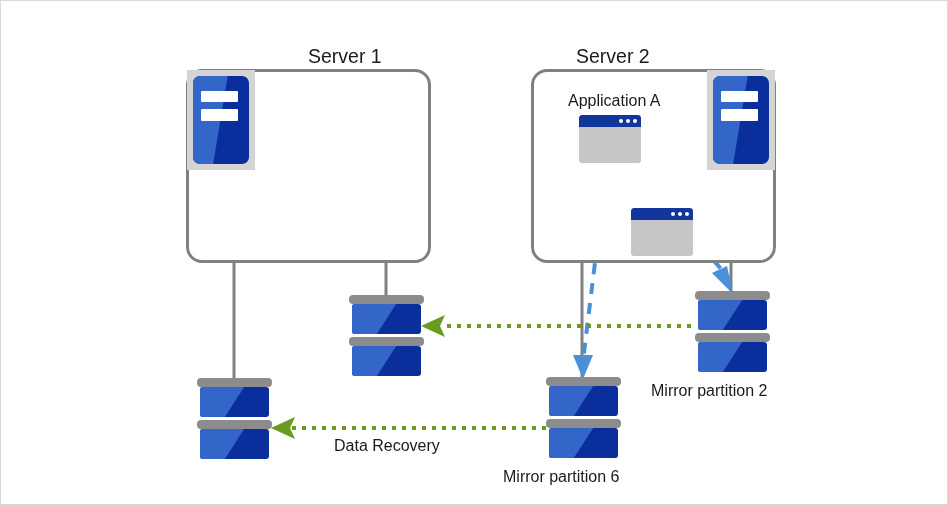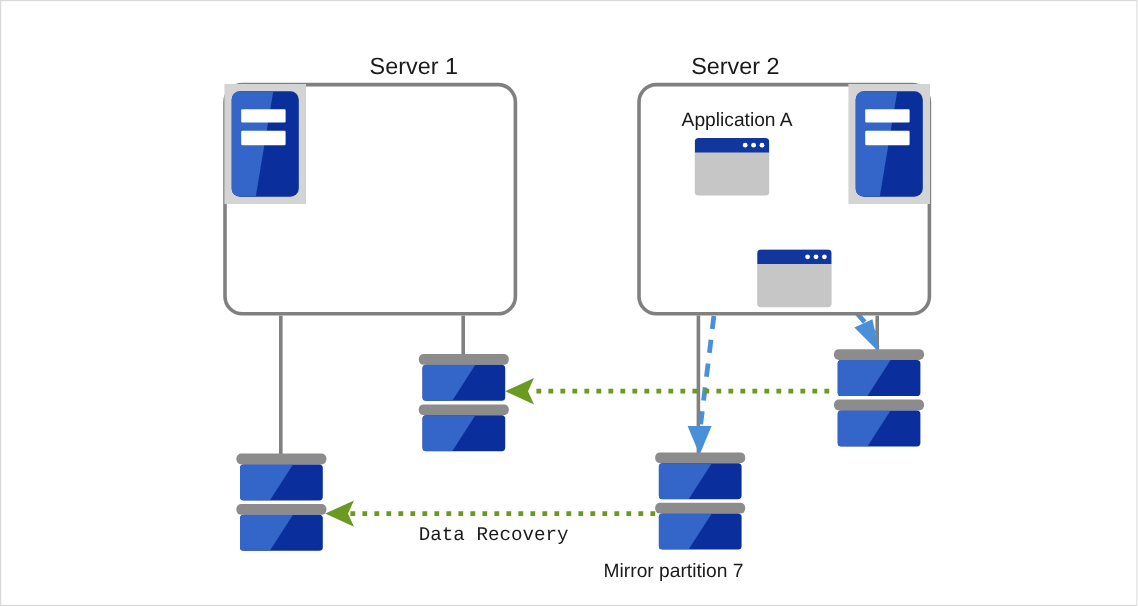--- a/index.html
+++ b/index.html
@@ -238,28 +238,29 @@
   <div class="disk" style="left:694px; top:290px; width:75px; height:83px;">
     <div class="disk-cap" style="top:0;"></div>
     <div class="disk-body" style="top:9px;">
         <div class="sheen"></div>
       </div>
     <div class="disk-cap" style="top:42px;"></div>
     <div class="disk-body" style="top:51px;">
         <div class="sheen"></div>
       </div>
   </div>
+  <div class="label" style="left:650px; top:379px;">Mirror partition 2</div>
 
   <div class="disk" style="left:545px; top:376px; width:75px; height:83px;">
     <div class="disk-cap" style="top:0;"></div>
     <div class="disk-body" style="top:9px;">
         <div class="sheen"></div>
       </div>
     <div class="disk-cap" style="top:42px;"></div>
     <div class="disk-body" style="top:51px;">
         <div class="sheen"></div>
       </div>
   </div>
-  <div class="label" style="left:502px; top:465px;">Mirror partition 7</div>
-
-  <div class="label" style="left:348px; top:434px;font-family:Liberation Mono, monospace;">Data Recovery</div>
+  <div class="label" style="left:502px; top:465px;">Mirror partition 6</div>
+
+  <div class="label" style="left:333px; top:434px;">Data Recovery</div>
 
 </div>
 
 </body></html>

